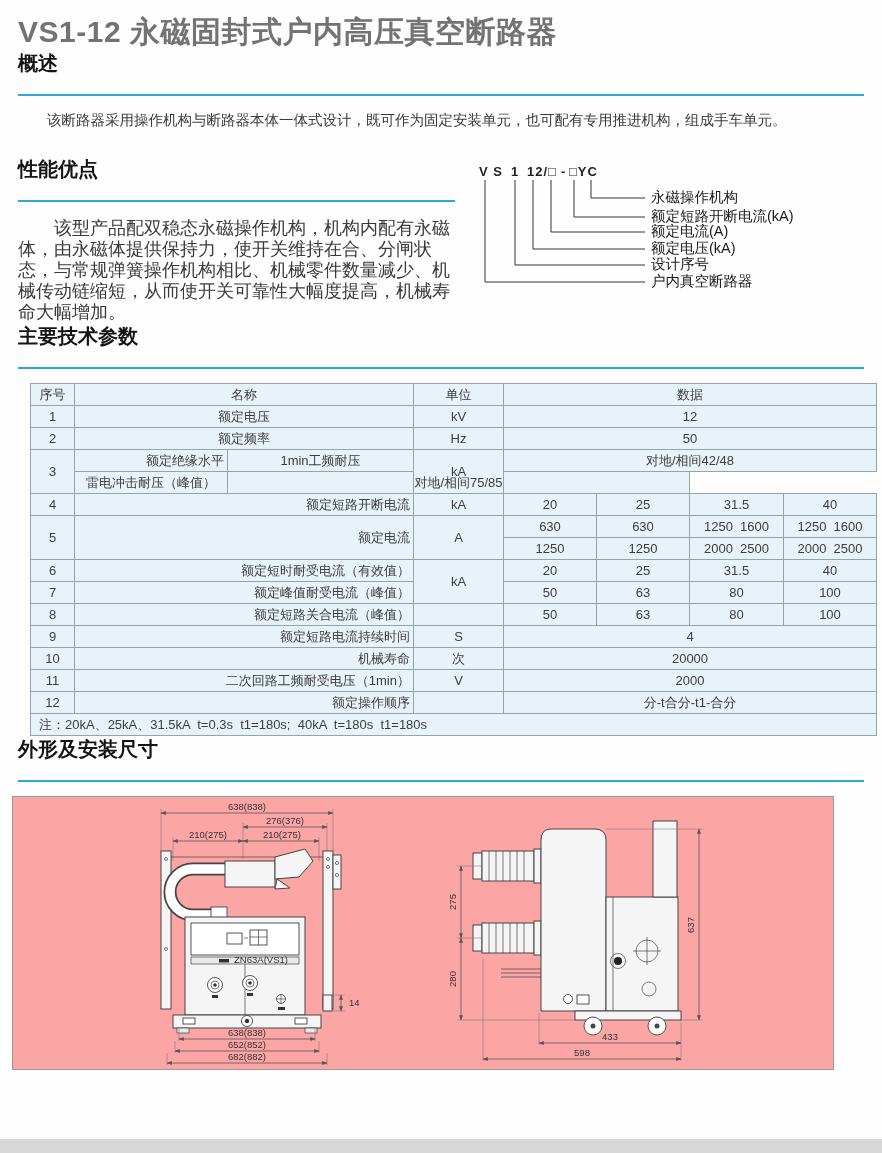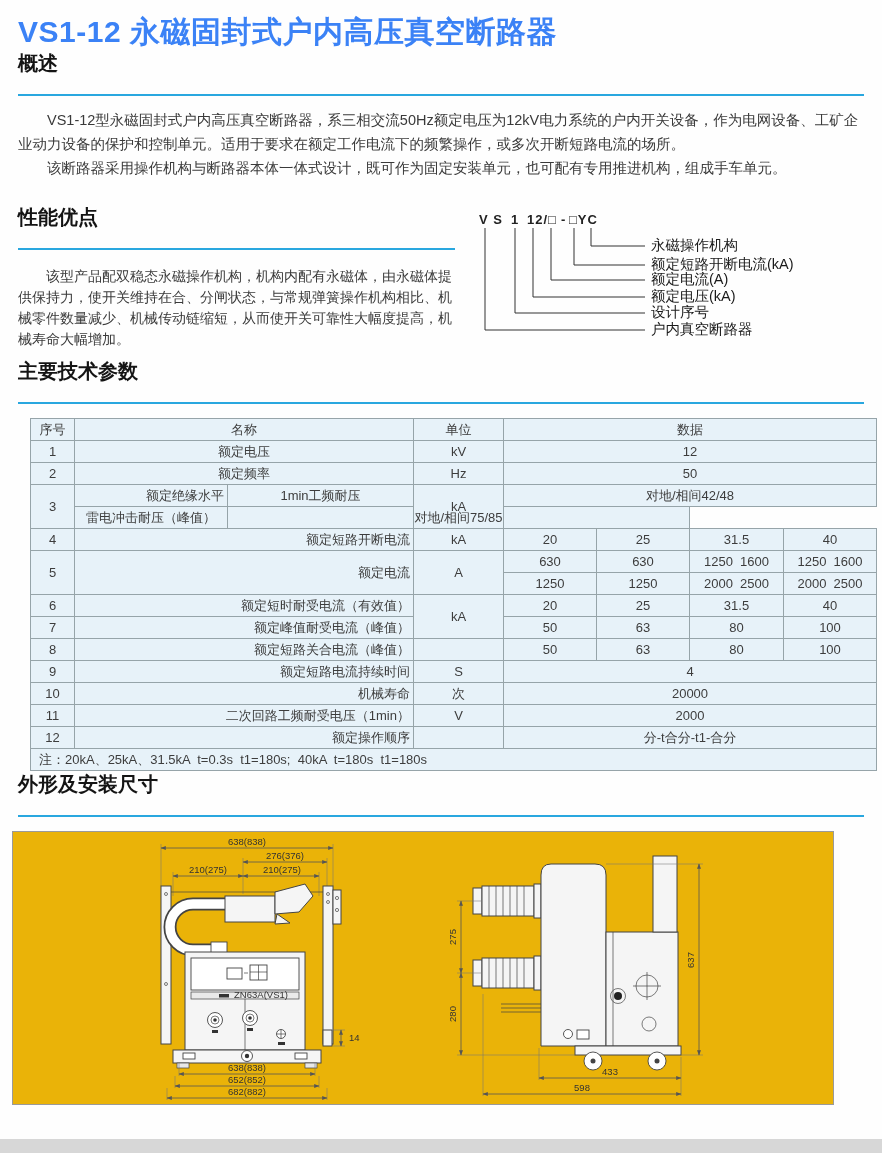--- a/index.html
+++ b/index.html
@@ -7,57 +7,57 @@
     position:relative;
     width:882px;height:1153px;
     background:#fefefe;
     overflow:hidden;
     font-family:"Liberation Sans","DejaVu Sans",sans-serif;
     color:#3a3a3a;
   }
   h1.title{
     margin:0 18px;padding-top:14px;
     font-size:30px;line-height:36px;font-weight:800;
-    color:#3b82f6;letter-spacing:0.5px;
+    color:#737373;letter-spacing:0.5px;
   }
   section.sec{margin:0 18px;}
   .sec-h{
     margin:0;padding-bottom:17px;
     font-size:20px;font-weight:800;color:#141414;
     border-bottom:2px solid #29a7df;
   }
   .sec-overview{margin-top:22px;}
   .paras{margin-top:12px;}
   p.body-text{
     margin:0;text-indent:2em;
     font-size:14.5px;line-height:24px;color:#3a3a3a;
   }
   .two-col{display:flex;margin:24px 18px 0;gap:18px;}
   .col-left{width:437px;flex:0 0 auto;}
   .col-right{flex:1 1 auto;min-width:0;}
-  .col-left p.body-text{margin-top:16px;font-size:14px;line-height:21px;}
+  .col-left p.body-text{margin-top:16px;font-size:18px;line-height:21px;}
   .model-svg{display:block;margin-top:4px;}
   .sec-params{margin-top:30px;}
   table.params{
     margin-top:14px;width:846px;table-layout:fixed;
     border-collapse:collapse;
     margin-left:12px;
   }
   table.params td{
     height:21px;padding:0 3px;
     border:1px solid #96a4a9;background:#e7f2f9;
     font-size:13px;color:#3d3d3d;text-align:center;
     white-space:pre;overflow:hidden;
   }
   table.params td.left{text-align:right;padding-left:13px;}
   table.params td.note{text-align:left;padding-left:8px;}
   .sec-dims{margin-top:30px;}
   .drawings-box{
     margin:14px 12px 0;width:820px;height:272px;
-    border:1px solid #9a9a9a;background:#eab308;
+    border:1px solid #9a9a9a;background:#fca5a5;
     display:flex;justify-content:center;align-items:center;gap:58px;
   }
   .bottom-band{
     position:absolute;left:0;bottom:0;width:100%;height:14px;
     background:#d7d7d7;
   }
   
   .dwg .outline{fill:#f5f5f5;stroke:#444;stroke-width:1;}
   .dwg .outline2{fill:#ffffff;stroke:#444;stroke-width:0.9;}
   .dwg .thin{stroke:#444;stroke-width:0.7;fill:none;}
@@ -71,21 +71,20 @@
 </head>
 <body>
 
 <div class="page">
 
   <h1 class="title">VS1-12 永磁固封式户内高压真空断路器</h1>
 
   <section class="sec sec-overview">
     <h2 class="sec-h">概述</h2>
     <div class="paras">
-      <p class="body-text">VS1-12型永磁固封式户内高压真空断路器，系三相交流50Hz额定电压为12kV电力系统的户内开关设备，作为电网设备、工矿企业动力设备的保护和控制单元。适用于要求在额定工作电流下的频繁操作，或多次开断短路电流的场所。</p>
       <p class="body-text">该断路器采用操作机构与断路器本体一体式设计，既可作为固定安装单元，也可配有专用推进机构，组成手车单元。</p>
     </div>
   </section>
 
   <div class="two-col">
     <section class="col-left">
       <h2 class="sec-h">性能优点</h2>
       <p class="body-text">该型产品配双稳态永磁操作机构，机构内配有永磁体，由永磁体提供保持力，使开关维持在合、分闸状态，与常规弹簧操作机构相比、机械零件数量减少、机械传动链缩短，从而使开关可靠性大幅度提高，机械寿命大幅增加。</p>
     </section>
 

